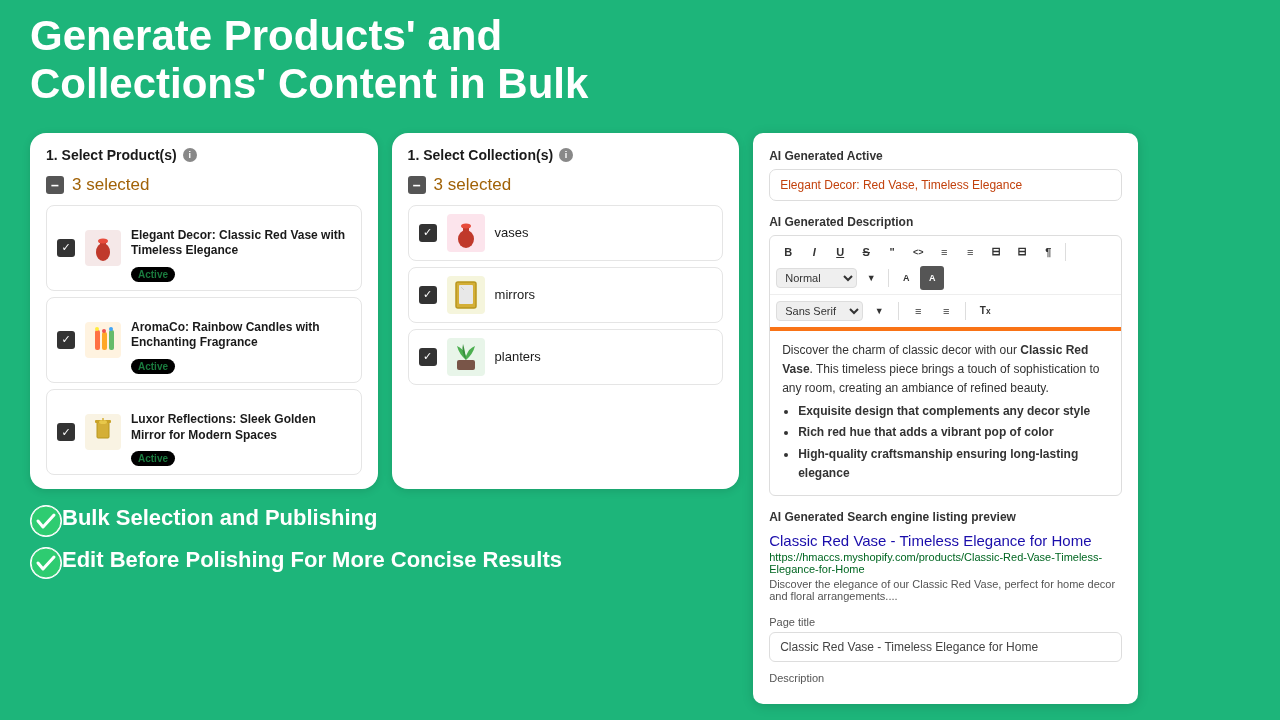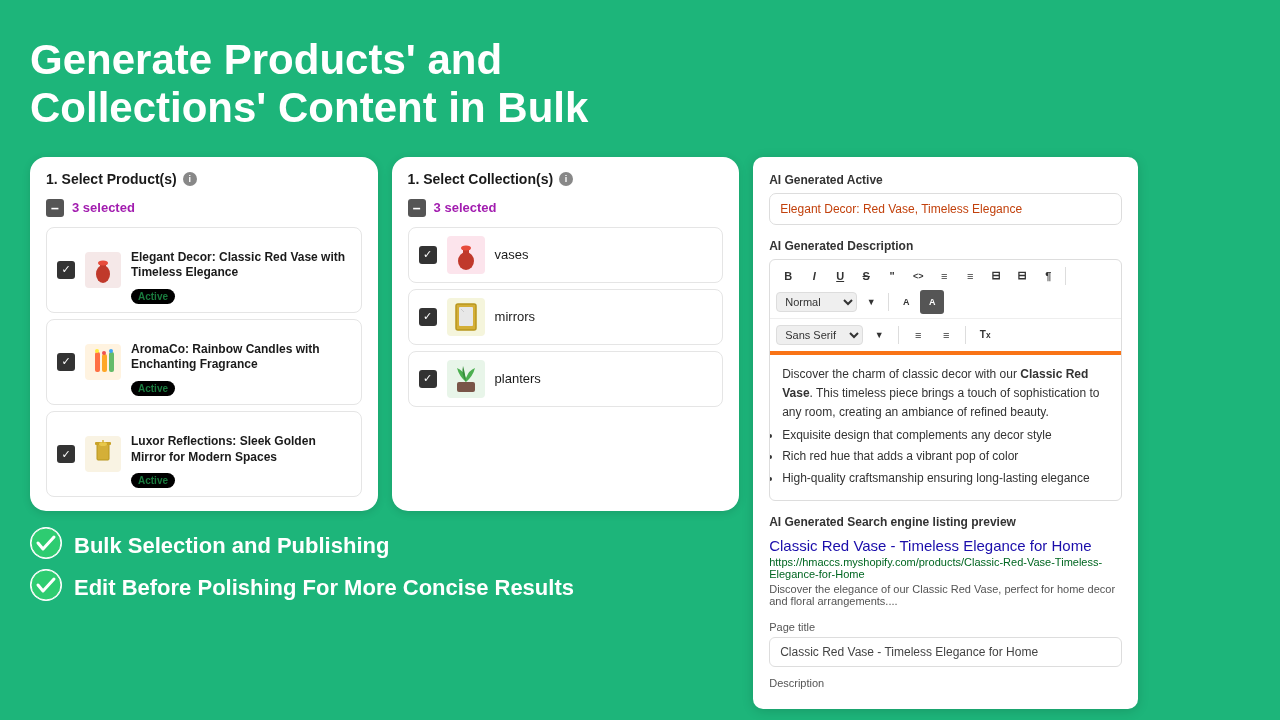--- a/index.html
+++ b/index.html
@@ -10,21 +10,21 @@
       height: 720px;
       overflow: hidden;
       position: relative;
     }
 
     .main-container {
       width: 1168px;
       height: 720px;
       background: #1db57a;
       position: relative;
-      padding: 36px 30px 20px 30px;
+      padding: 12px 30px 20px 30px;
       display: flex;
       flex-direction: column;
     }
 
     .hero-title {
       color: #fff;
       font-size: 42px;
       font-weight: 800;
       line-height: 1.15;
       margin-bottom: 24px;
@@ -99,23 +99,23 @@
       display: flex;
       align-items: center;
       justify-content: center;
       color: white;
       font-size: 14px;
       font-weight: bold;
       cursor: pointer;
     }
 
     .selected-count {
-      font-size: 13px;
-      color: #a21caf;
-      font-weight: 700;
+      font-size: 17px;
+      color: #a16207;
+      font-weight: 400;
     }
 
     .product-list {
       display: flex;
       flex-direction: column;
       gap: 6px;
     }
 
     .product-item {
       display: flex;
@@ -265,21 +265,23 @@
 
     .editor-content {
       padding: 10px 12px;
       font-size: 12px;
       color: #333;
       line-height: 1.6;
       min-height: 80px;
     }
 
     .editor-content ul {
+      margin-left: 16px;
       margin-top: 4px;
+      font-weight: bold;
     }
 
     .editor-content li {
       margin-bottom: 2px;
     }
 
     .seo-section-label {
       font-size: 12px;
       font-weight: 600;
       color: #333;
@@ -331,22 +333,21 @@
     
     .features-section {
       margin-top: 16px;
       display: flex;
       flex-direction: column;
       gap: 10px;
     }
 
     .feature-item {
       display: flex;
-      align-items: flex-end;
-      gap: 12px;
+      align-items: flex-start;
     }
 
     .green-check-icon {
       width: 32px;
       height: 32px;
       background: #fff;
       border-radius: 50%;
       display: flex;
       align-items: center;
       justify-content: center;

